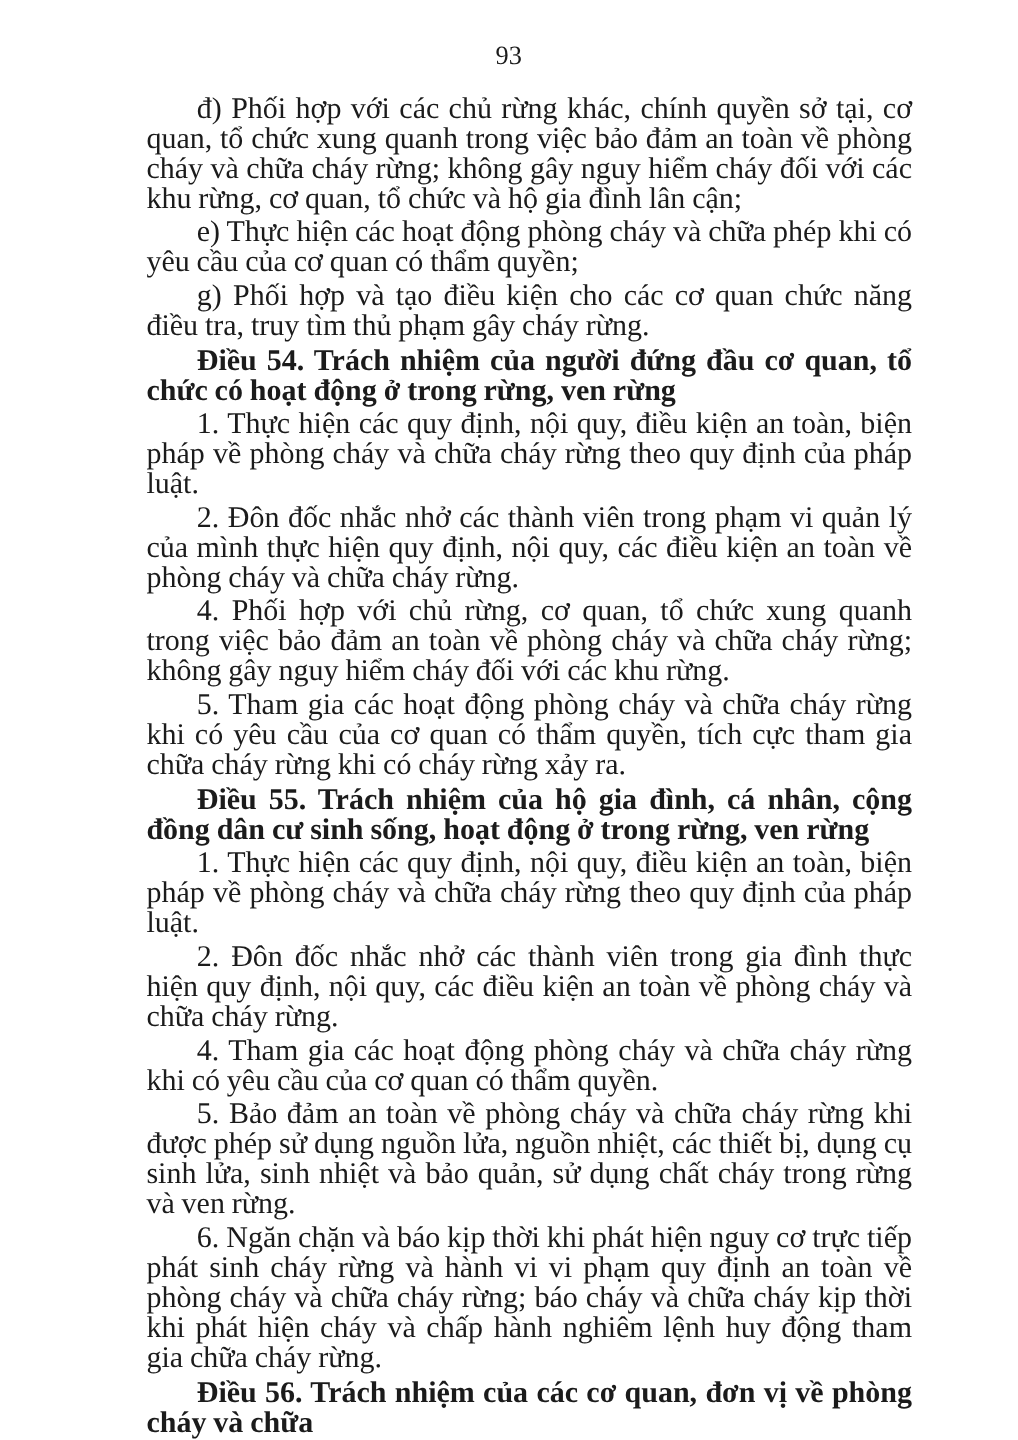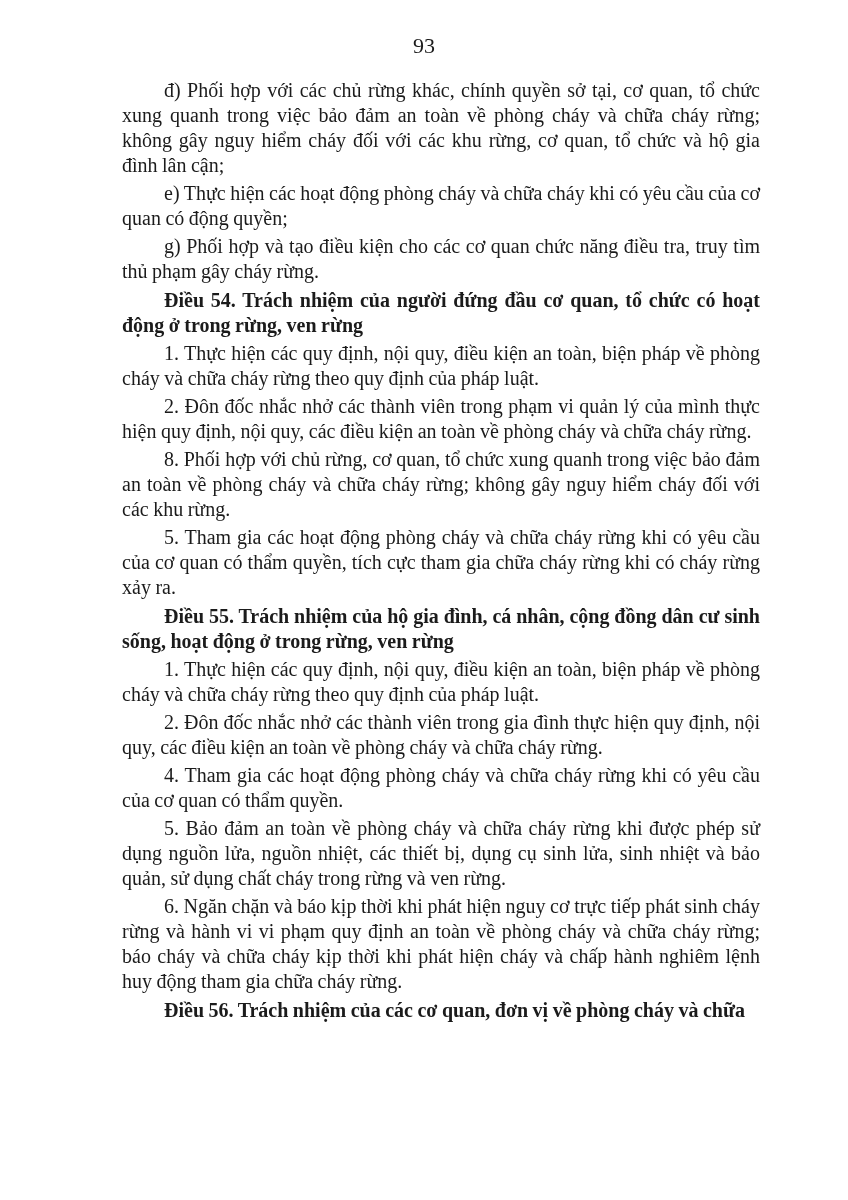--- a/index.html
+++ b/index.html
@@ -33,47 +33,47 @@
     color: #1b1b1b;
   }
   .content {
     position: absolute;
     top: 78px;
     left: 122px;
     width: 638px;
   }
   .content p {
     margin: 3px 0 0 0;
-    font-size: 20px;
+    font-size: 25px;
     line-height: 25px;
     text-align: justify;
     text-indent: 42px;
     word-spacing: -0.5px;
   }
   .content p:first-child {
     margin-top: 0;
   }
   .content p.heading {
     font-weight: bold;
     margin-top: 4px;
   }
 </style>
 </head>
 <body>
 
 <div class="page">
   <div class="page-number">93</div>
   <div class="content">
     <p class="body">đ) Phối hợp với các chủ rừng khác, chính quyền sở tại, cơ quan, tổ chức xung quanh trong việc bảo đảm an toàn về phòng cháy và chữa cháy rừng; không gây nguy hiểm cháy đối với các khu rừng, cơ quan, tổ chức và hộ gia đình lân cận;</p>
-    <p class="body">e) Thực hiện các hoạt động phòng cháy và chữa cháy khi có yêu cầu của cơ quan có động quyền;</p>
+    <p class="body">e) Thực hiện các hoạt động phòng cháy và chữa phép khi có yêu cầu của cơ quan có thẩm quyền;</p>
     <p class="body">g) Phối hợp và tạo điều kiện cho các cơ quan chức năng điều tra, truy tìm thủ phạm gây cháy rừng.</p>
     <p class="heading">Điều 54. Trách nhiệm của người đứng đầu cơ quan, tổ chức có hoạt động ở trong rừng, ven rừng</p>
     <p class="body">1. Thực hiện các quy định, nội quy, điều kiện an toàn, biện pháp về phòng cháy và chữa cháy rừng theo quy định của pháp luật.</p>
     <p class="body">2. Đôn đốc nhắc nhở các thành viên trong phạm vi quản lý của mình thực hiện quy định, nội quy, các điều kiện an toàn về phòng cháy và chữa cháy rừng.</p>
-    <p class="body">8. Phối hợp với chủ rừng, cơ quan, tổ chức xung quanh trong việc bảo đảm an toàn về phòng cháy và chữa cháy rừng; không gây nguy hiểm cháy đối với các khu rừng.</p>
+    <p class="body">4. Phối hợp với chủ rừng, cơ quan, tổ chức xung quanh trong việc bảo đảm an toàn về phòng cháy và chữa cháy rừng; không gây nguy hiểm cháy đối với các khu rừng.</p>
     <p class="body">5. Tham gia các hoạt động phòng cháy và chữa cháy rừng khi có yêu cầu của cơ quan có thẩm quyền, tích cực tham gia chữa cháy rừng khi có cháy rừng xảy ra.</p>
     <p class="heading">Điều 55. Trách nhiệm của hộ gia đình, cá nhân, cộng đồng dân cư sinh sống, hoạt động ở trong rừng, ven rừng</p>
     <p class="body">1. Thực hiện các quy định, nội quy, điều kiện an toàn, biện pháp về phòng cháy và chữa cháy rừng theo quy định của pháp luật.</p>
     <p class="body">2. Đôn đốc nhắc nhở các thành viên trong gia đình thực hiện quy định, nội quy, các điều kiện an toàn về phòng cháy và chữa cháy rừng.</p>
     <p class="body">4. Tham gia các hoạt động phòng cháy và chữa cháy rừng khi có yêu cầu của cơ quan có thẩm quyền.</p>
     <p class="body">5. Bảo đảm an toàn về phòng cháy và chữa cháy rừng khi được phép sử dụng nguồn lửa, nguồn nhiệt, các thiết bị, dụng cụ sinh lửa, sinh nhiệt và bảo quản, sử dụng chất cháy trong rừng và ven rừng.</p>
     <p class="body">6. Ngăn chặn và báo kịp thời khi phát hiện nguy cơ trực tiếp phát sinh cháy rừng và hành vi vi phạm quy định an toàn về phòng cháy và chữa cháy rừng; báo cháy và chữa cháy kịp thời khi phát hiện cháy và chấp hành nghiêm lệnh huy động tham gia chữa cháy rừng.</p>
     <p class="heading">Điều 56. Trách nhiệm của các cơ quan, đơn vị về phòng cháy và chữa</p>
   </div>
 </div>

